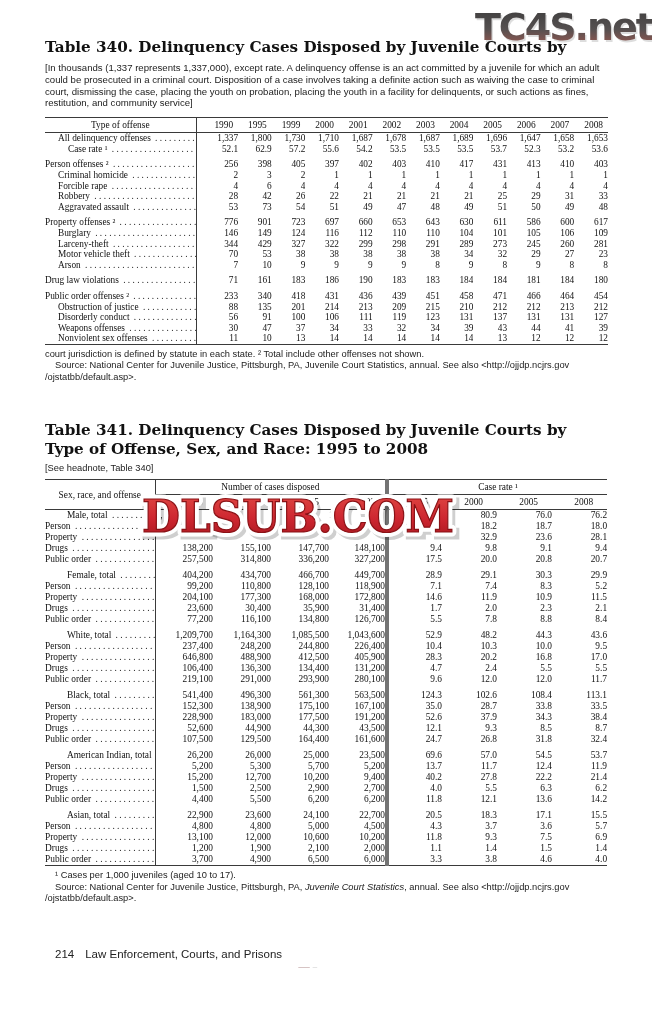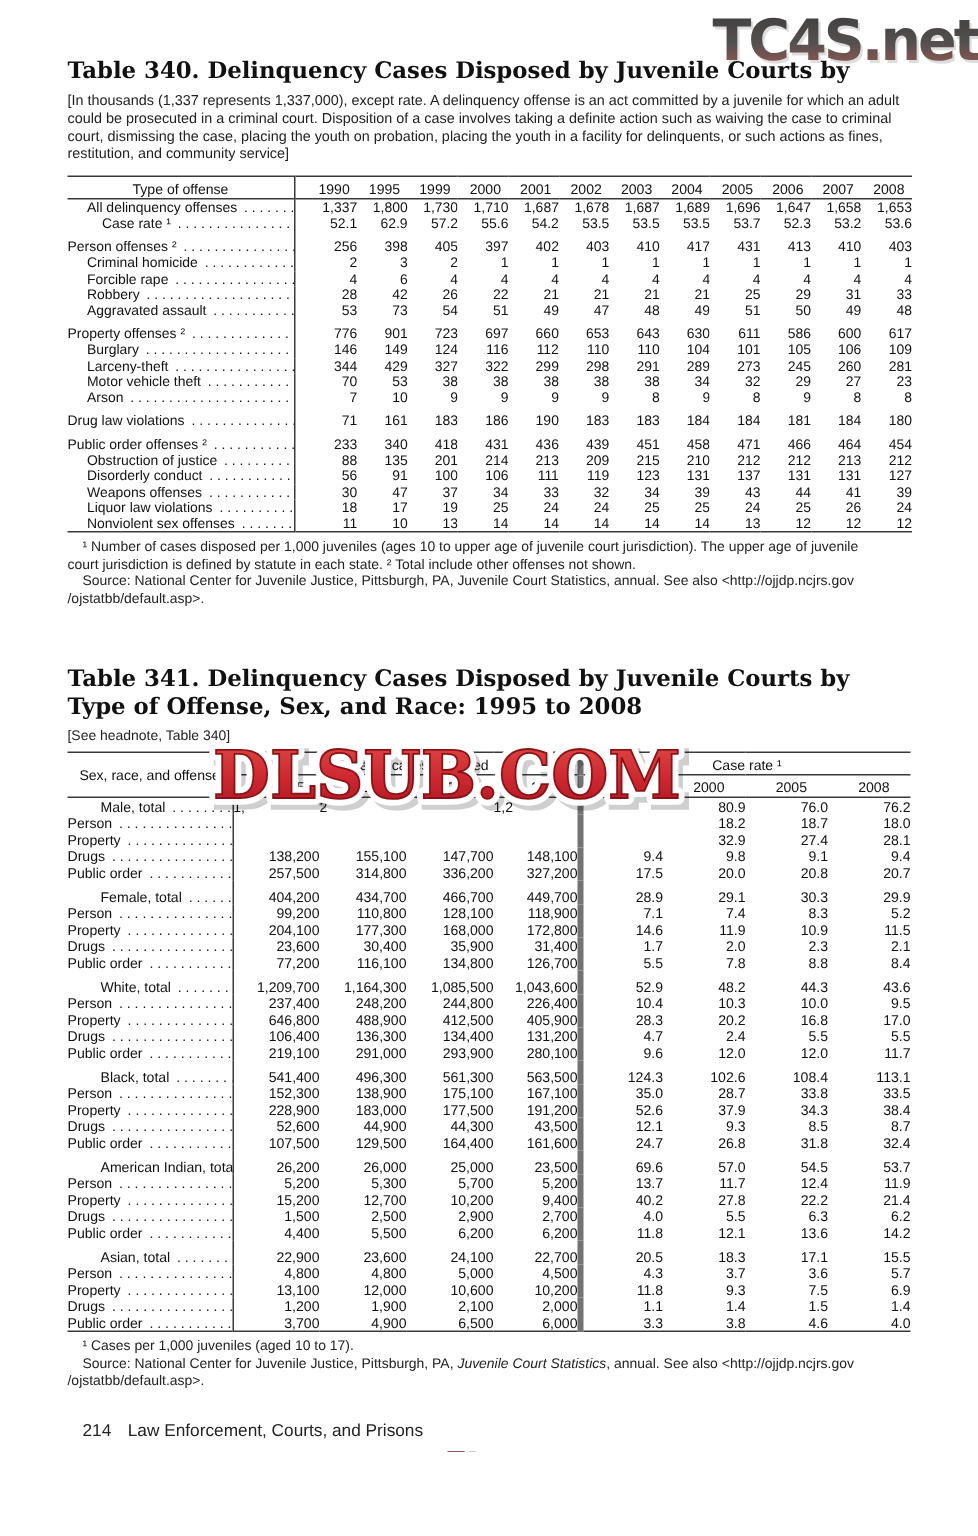--- a/index.html
+++ b/index.html
@@ -6,21 +6,21 @@
   html,body { background:#ffffff; }
   body { width:652px; height:1024px; font-family:"Liberation Sans", sans-serif; color:#1c1c1c; }
   .page { position:relative; width:652px; height:968px; overflow:hidden; background:#fff; }
 
   .tbl-title { margin:38px 40px 0 45px; font-family:"DejaVu Serif", serif; font-weight:bold;
                font-size:15.2px; line-height:19px; color:#111; }
   .headnote { margin:5px 0 0 45px; width:563px; font-size:9.6px; line-height:11.8px; color:#222; }
   .headnote-ref { margin:4px 0 0 45px; font-size:9.3px; color:#222; }
 
   table.tbl { border-collapse:collapse; table-layout:fixed; margin-left:45px; color:#111;
-              border-top:1.5px solid #3a3a3a; border-bottom:1.5px solid #3a3a3a; }
+              border-top:1.5px solid #3a3a3a; border-bottom:1.5px solid #3a3a3a;font-family:Liberation Serif, serif; }
   .tbl th, .tbl td { padding:0; font-weight:normal; overflow:hidden; white-space:nowrap; }
   .t340 { width:563px; font-size:9.3px; margin-top:8px; }
   .t341 { width:562px; font-size:9.4px; margin-top:6px; }
   .tbl thead th { border-bottom:1px solid #3a3a3a; height:15px; font-size:9.4px; }
   .stub-h { text-align:center; border-right:1px solid #3a3a3a; vertical-align:middle; }
   .grp { text-align:center; }
   .div-r { border-right:4px solid #737373; }
   .lbl { border-right:1px solid #3a3a3a; text-align:left; }
   .leader { padding-left:2px; }
   .leader::after { content:" . . . . . . . . . . . . . . . . . . . . . . . . . . . . . . . . . . . . . . . . ."; }
@@ -342,54 +342,38 @@
           <td class="num">33</td>
           <td class="num">32</td>
           <td class="num">34</td>
           <td class="num">39</td>
           <td class="num">43</td>
           <td class="num">44</td>
           <td class="num">41</td>
           <td class="num">39</td>
         </tr>
         <tr>
-          <td class="lbl" style="padding-left: 13px;"><span>Liquor law violations</span><span class="leader"></span></td>
-          <td class="num">18</td>
-          <td class="num">17</td>
-          <td class="num">19</td>
-          <td class="num">25</td>
-          <td class="num">24</td>
-          <td class="num">24</td>
-          <td class="num">25</td>
-          <td class="num">25</td>
-          <td class="num">24</td>
-          <td class="num">25</td>
-          <td class="num">26</td>
-          <td class="num">24</td>
-        </tr>
-        <tr>
           <td class="lbl" style="padding-left: 13px;"><span>Nonviolent sex offenses</span><span class="leader"></span></td>
           <td class="num">11</td>
           <td class="num">10</td>
           <td class="num">13</td>
           <td class="num">14</td>
           <td class="num">14</td>
           <td class="num">14</td>
           <td class="num">14</td>
           <td class="num">14</td>
           <td class="num">13</td>
           <td class="num">12</td>
           <td class="num">12</td>
           <td class="num">12</td>
         </tr>
       </tbody>
   </table>
 
   <div class="fn">
-    <div class="ind">¹ Number of cases disposed per 1,000 juveniles (ages 10 to upper age of juvenile court jurisdiction). The upper age of juvenile</div>
     <div>court jurisdiction is defined by statute in each state. ² Total include other offenses not shown.</div>
     <div class="ind">Source: National Center for Juvenile Justice, Pittsburgh, PA, Juvenile Court Statistics, annual. See also &lt;http://ojjdp.ncjrs.gov</div>
     <div>/ojstatbb/default.asp&gt;.</div>
   </div>
 
   <div class="tbl-title" style="">
     <div>Table 341. Delinquency Cases Disposed by Juvenile Courts by</div>
     <div>Type of Offense, Sex, and Race: 1995 to 2008</div>
   </div>
   <div class="headnote-ref">[See headnote, Table 340]</div>
@@ -447,21 +431,21 @@
           <td class="rnum">18.0</td>
         </tr>
         <tr>
           <td class="lbl" style="padding-left: 0px;"><span>Property</span><span class="leader"></span></td>
           <td class="frag"></td>
           <td class="frag"></td>
           <td class="frag"></td>
           <td class="frag div-r"></td>
           <td class="rnum"></td>
           <td class="rnum">32.9</td>
-          <td class="rnum">27.4</td>
+          <td class="rnum">23.6</td>
           <td class="rnum">28.1</td>
         </tr>
         <tr>
           <td class="lbl" style="padding-left: 0px;"><span>Drugs</span><span class="leader"></span></td>
           <td class="cnum">138,200</td>
           <td class="cnum">155,100</td>
           <td class="cnum">147,700</td>
           <td class="cnum div-r">148,100</td>
           <td class="rnum">9.4</td>
           <td class="rnum">9.8</td>

